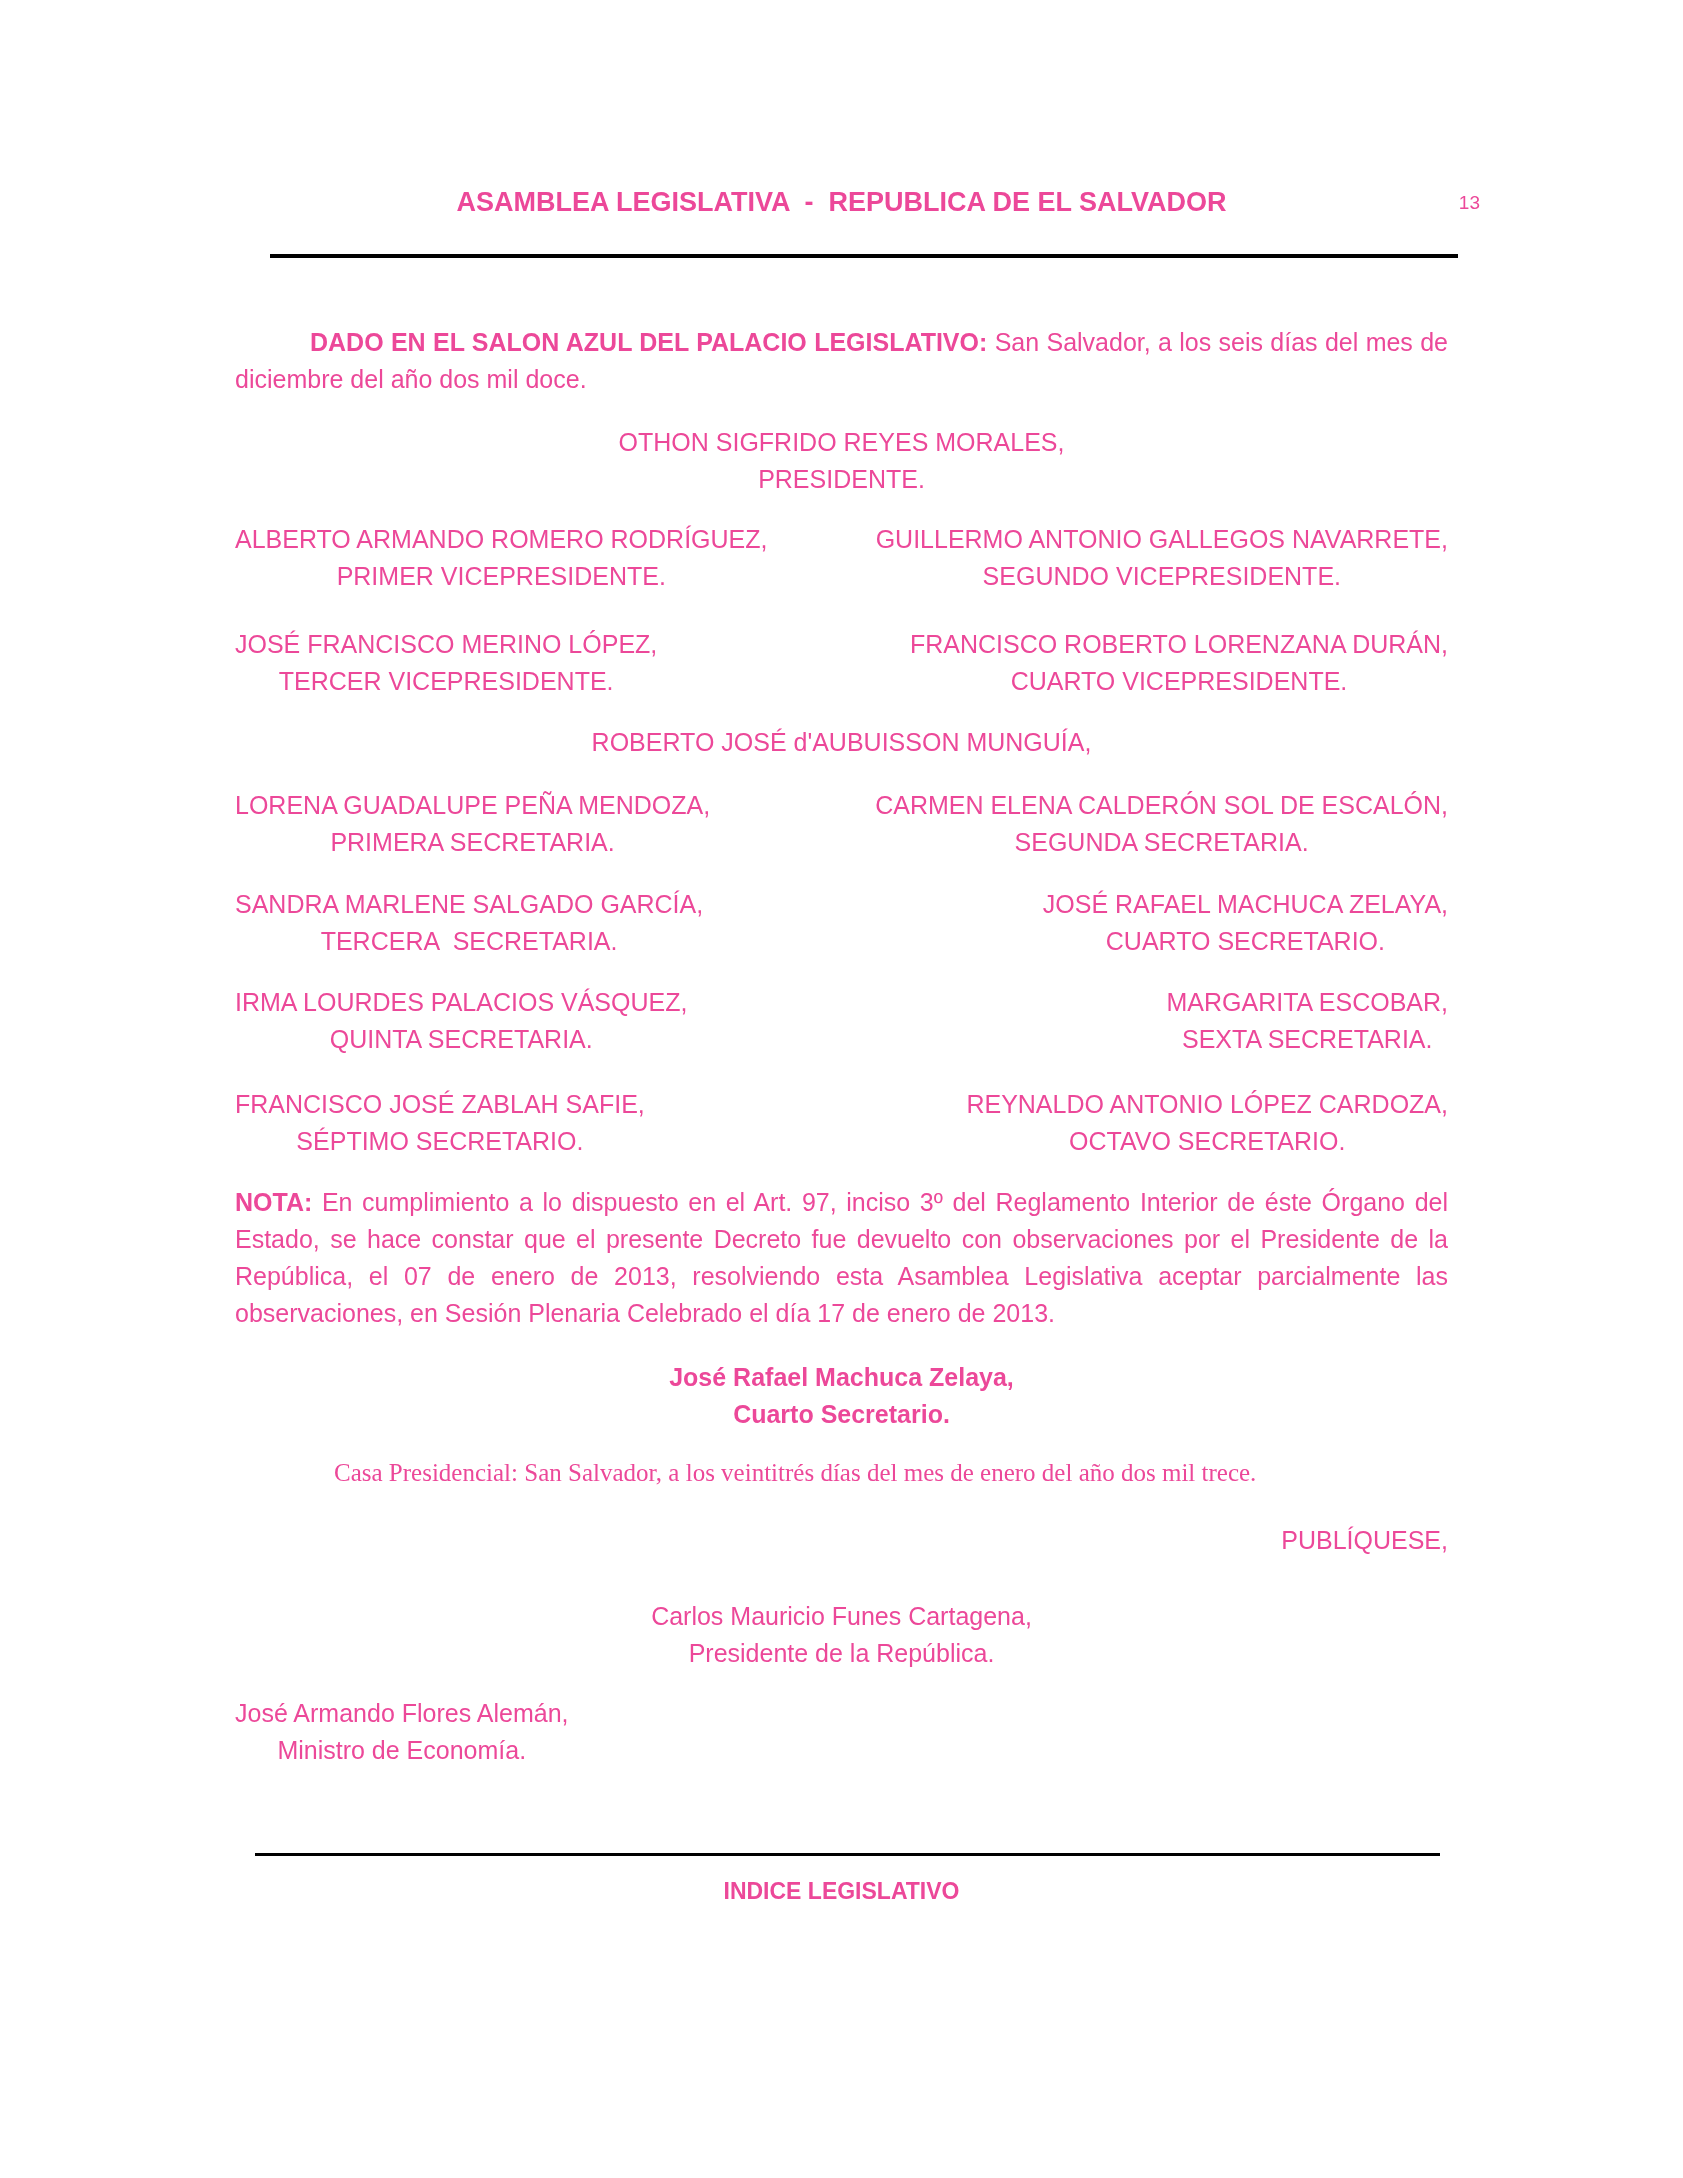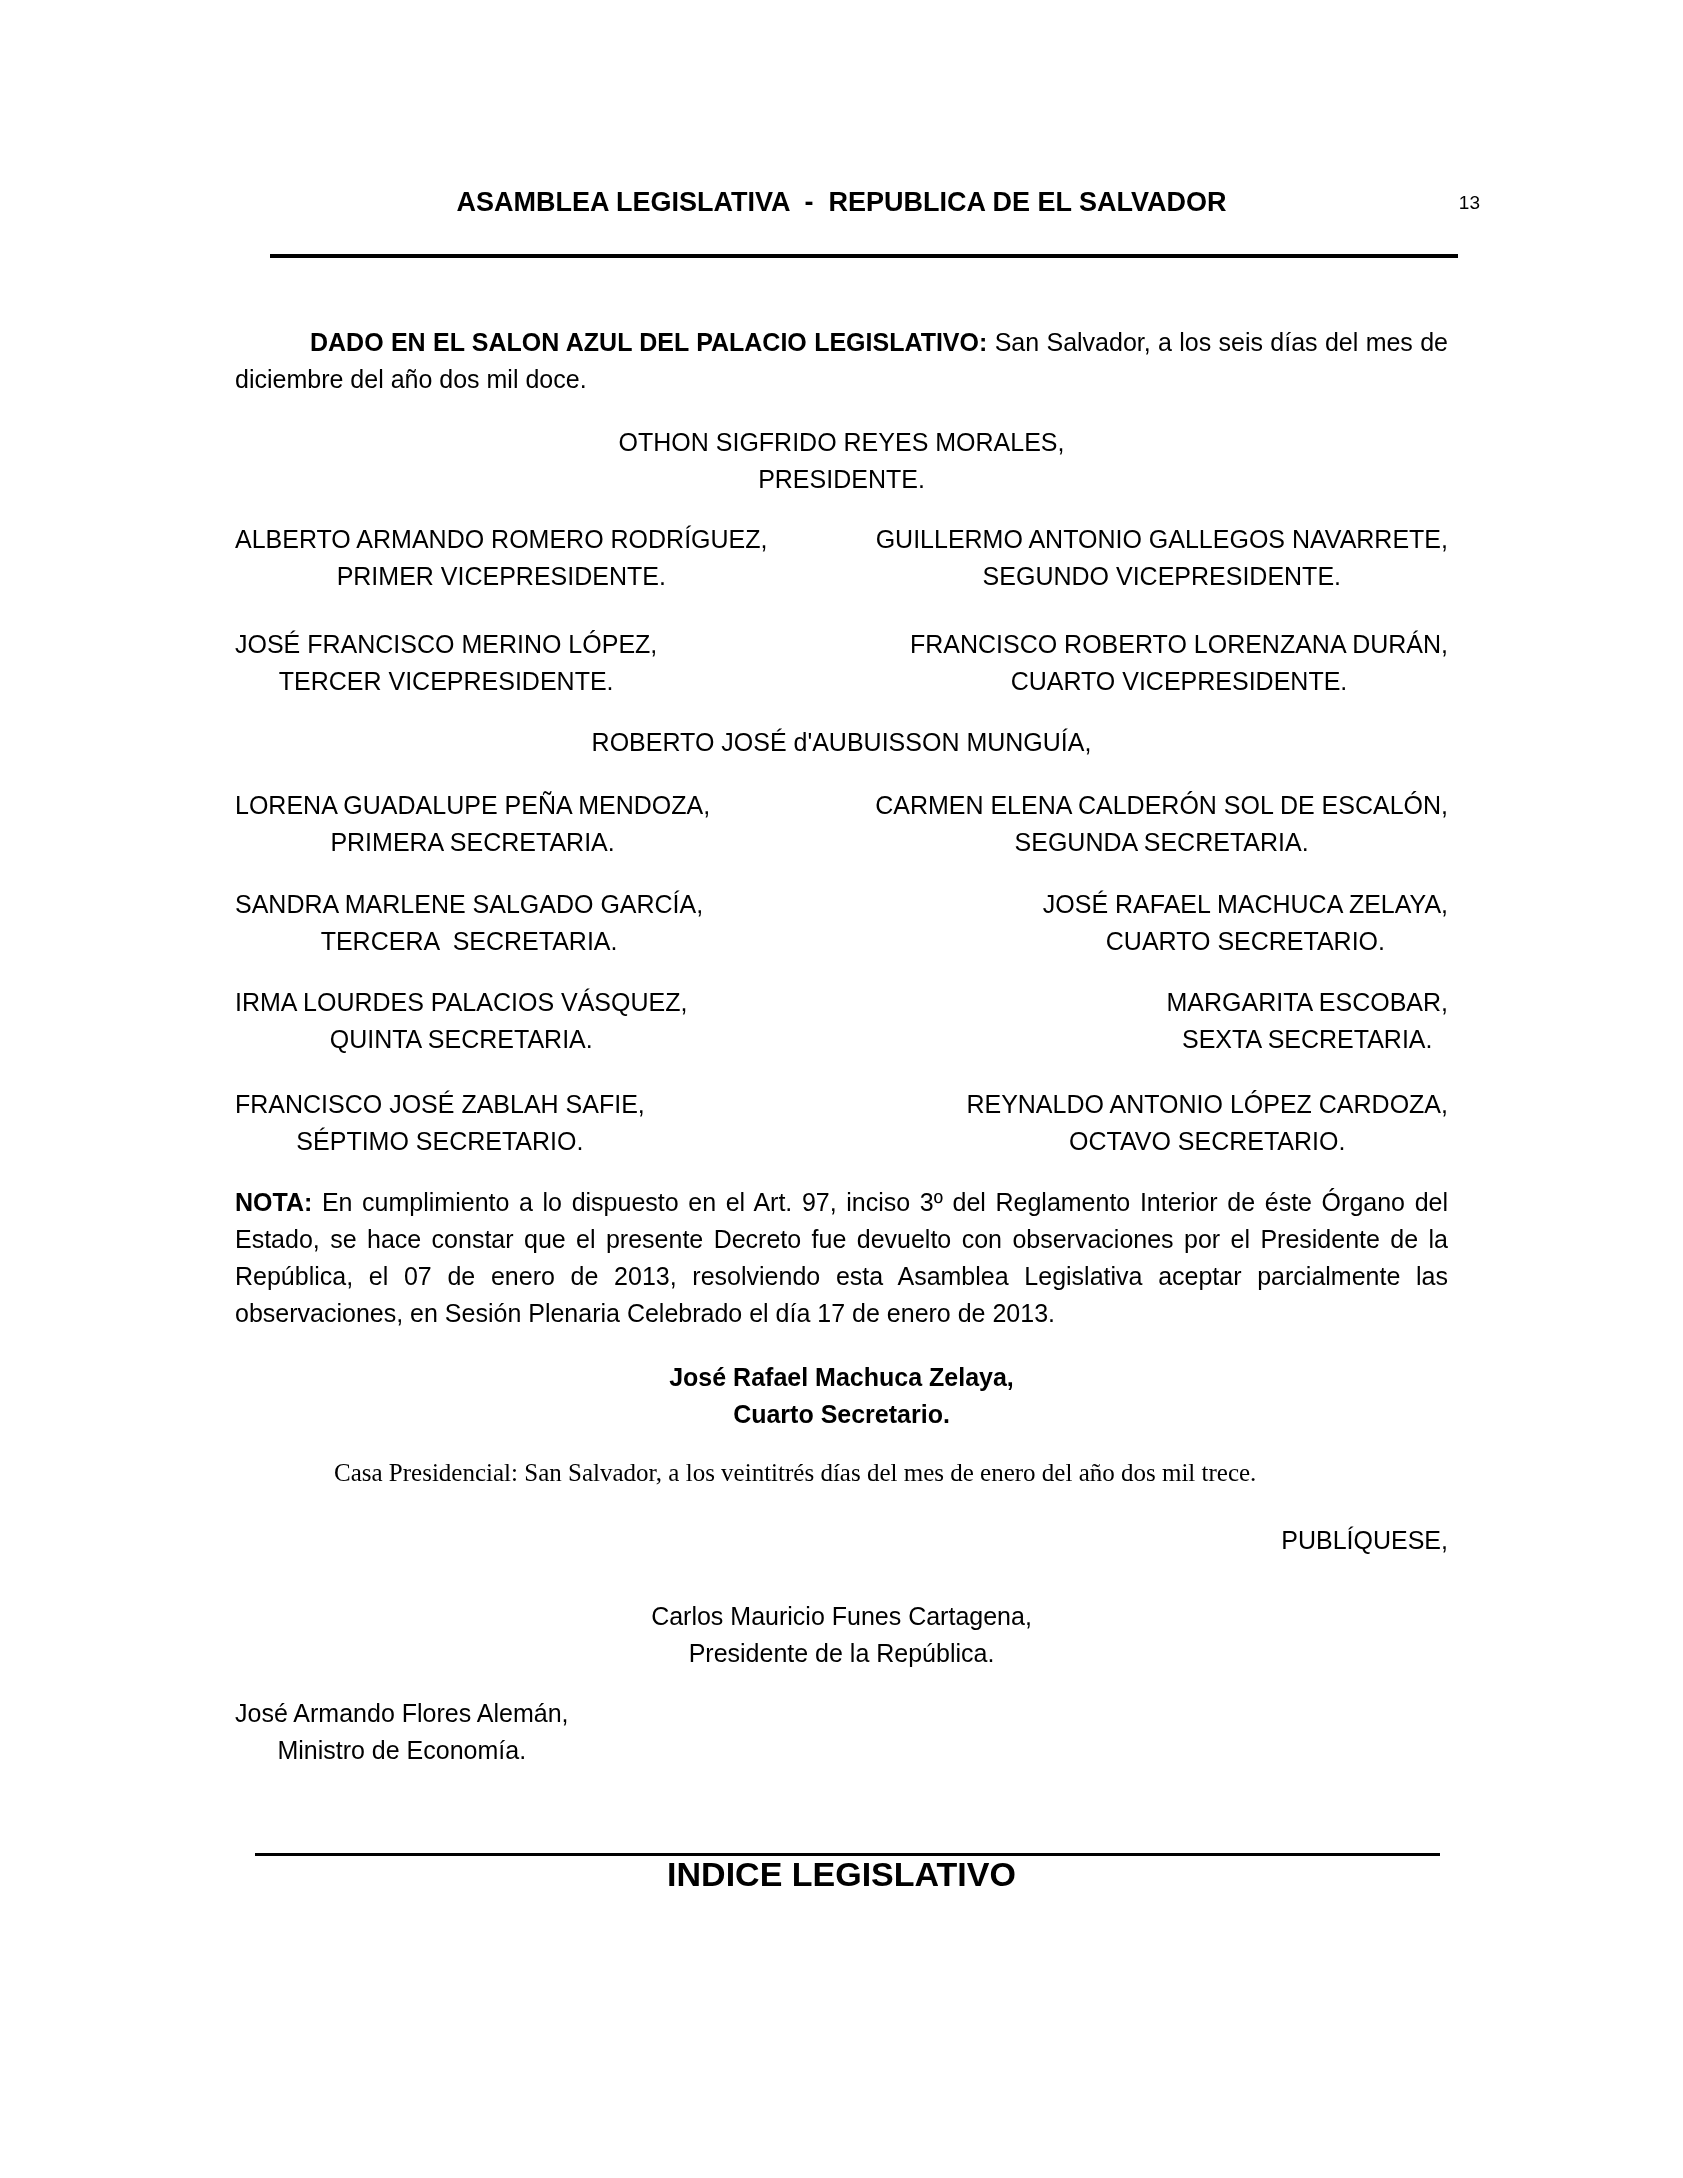--- a/index.html
+++ b/index.html
@@ -5,21 +5,21 @@
   html, body {
     margin: 0;
     padding: 0;
     background: #ffffff;
   }
   .page {
     position: relative;
     width: 1683px;
     height: 2092px;
     background: #ffffff;
-    color: #000000;
+    color: #ec4899;
     font-family: "Liberation Sans", "DejaVu Sans", sans-serif;
     font-size: 25px;
     line-height: 37px;
     overflow: hidden;
   }
   .content {
     position: relative;
     padding: 0 235px;
   }
   
@@ -107,24 +107,24 @@
     display: block;
     white-space: pre-wrap;
   }
   .minister-block {
     margin-top: 23px;
     display: inline-block;
     text-align: center;
   }
   
   .index-title {
-    margin-top: 0;
+    margin-top: 17px;
     text-align: center;
     font-weight: bold;
-    font-size: 34px;
+    font-size: 23px;
   }
 </style>
 </head>
 <body>
 
 <div class="page">
   <div class="content">
 
     <div class="doc-header">
       <span class="doc-header-title">ASAMBLEA LEGISLATIVA  -  REPUBLICA DE EL SALVADOR</span>

